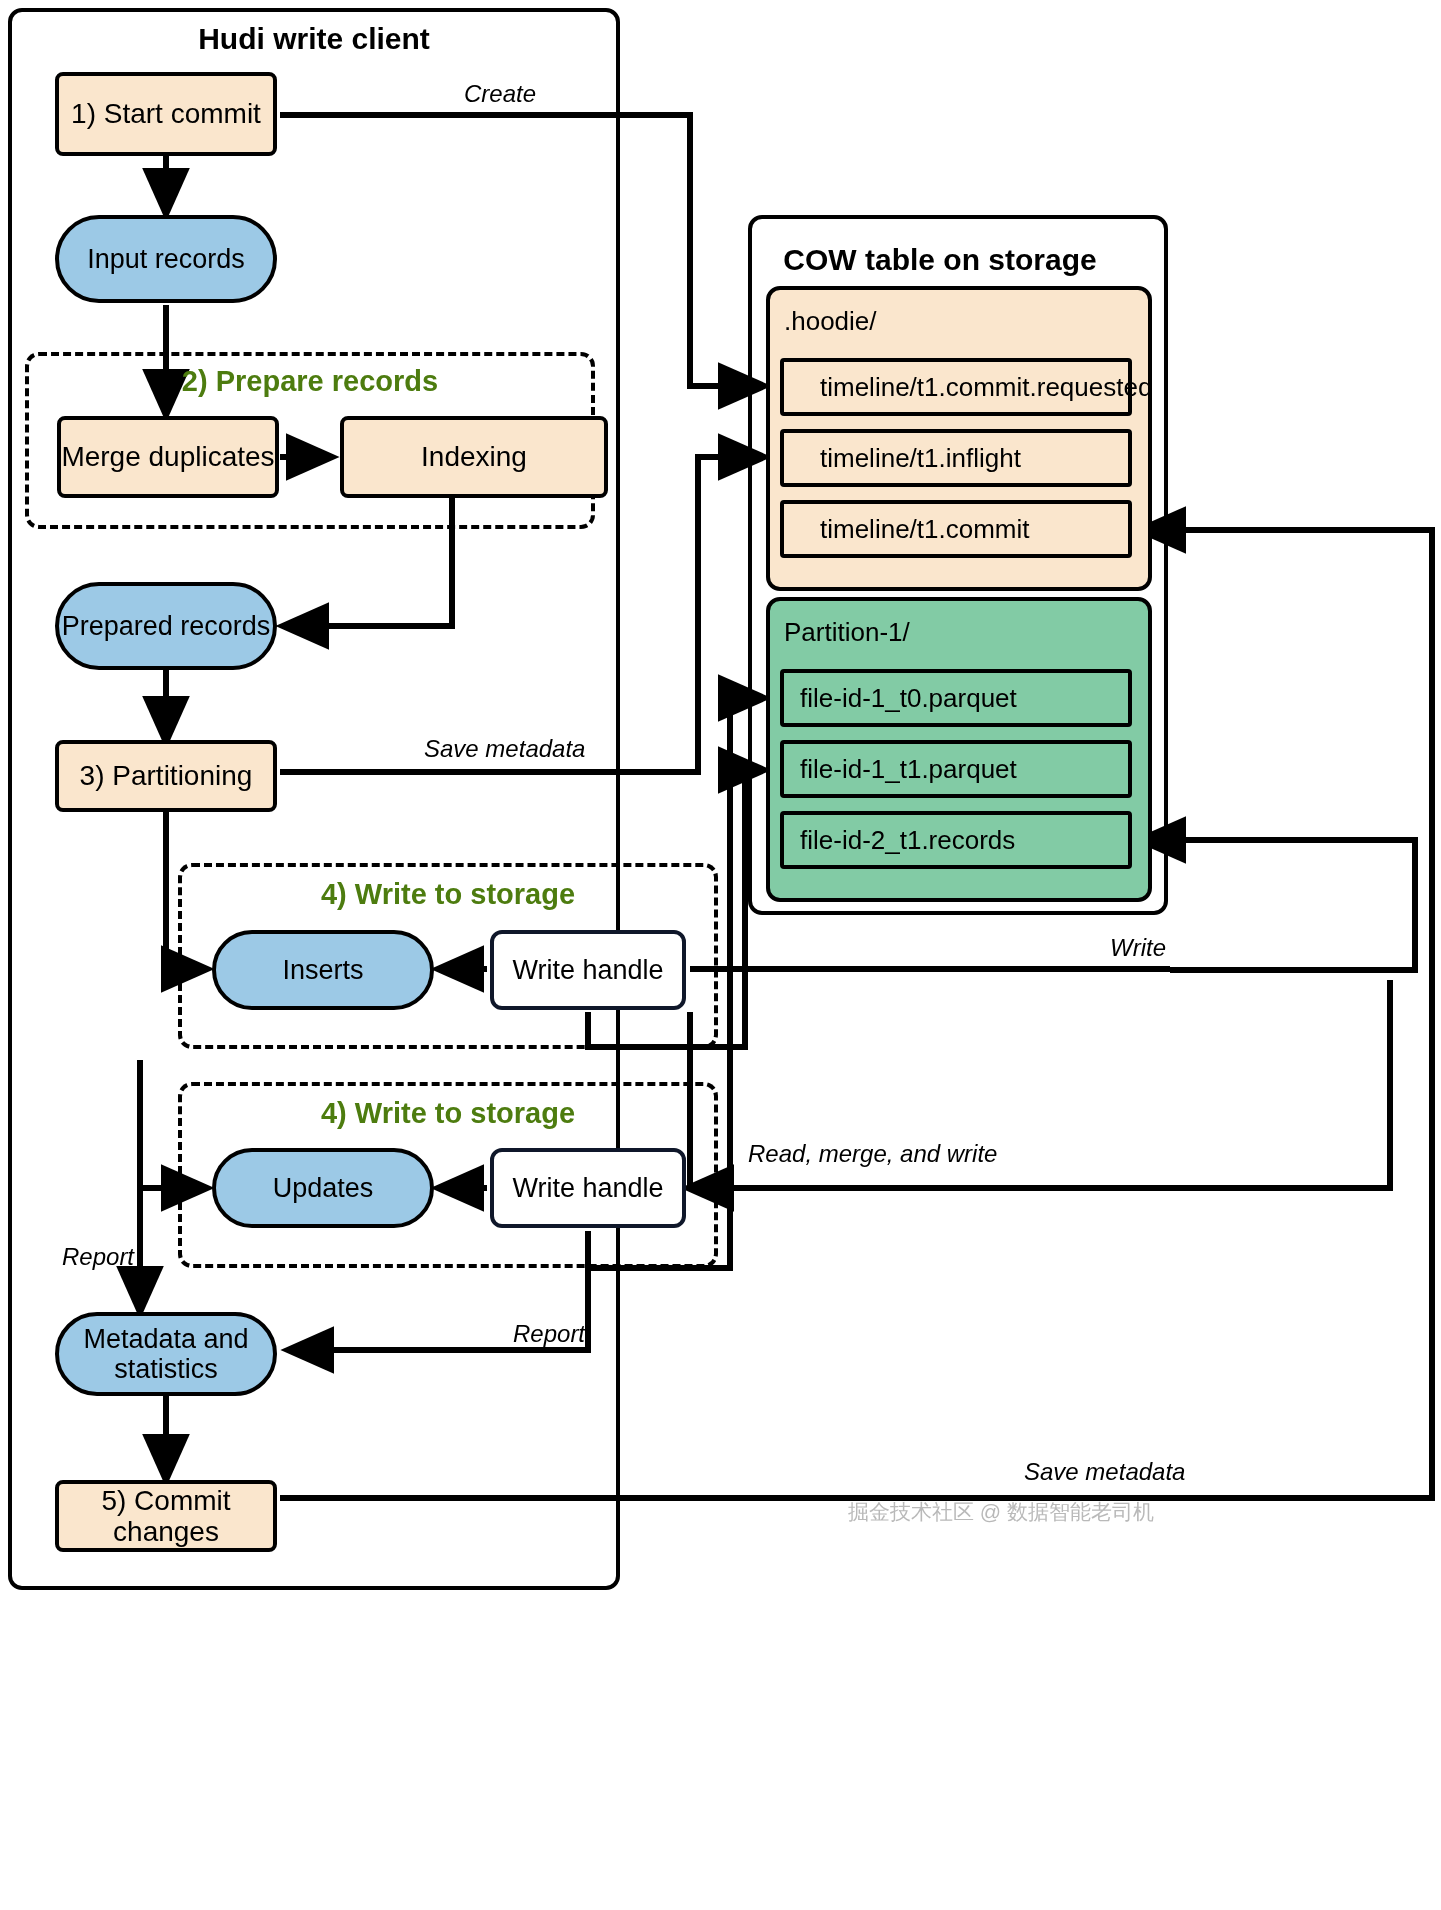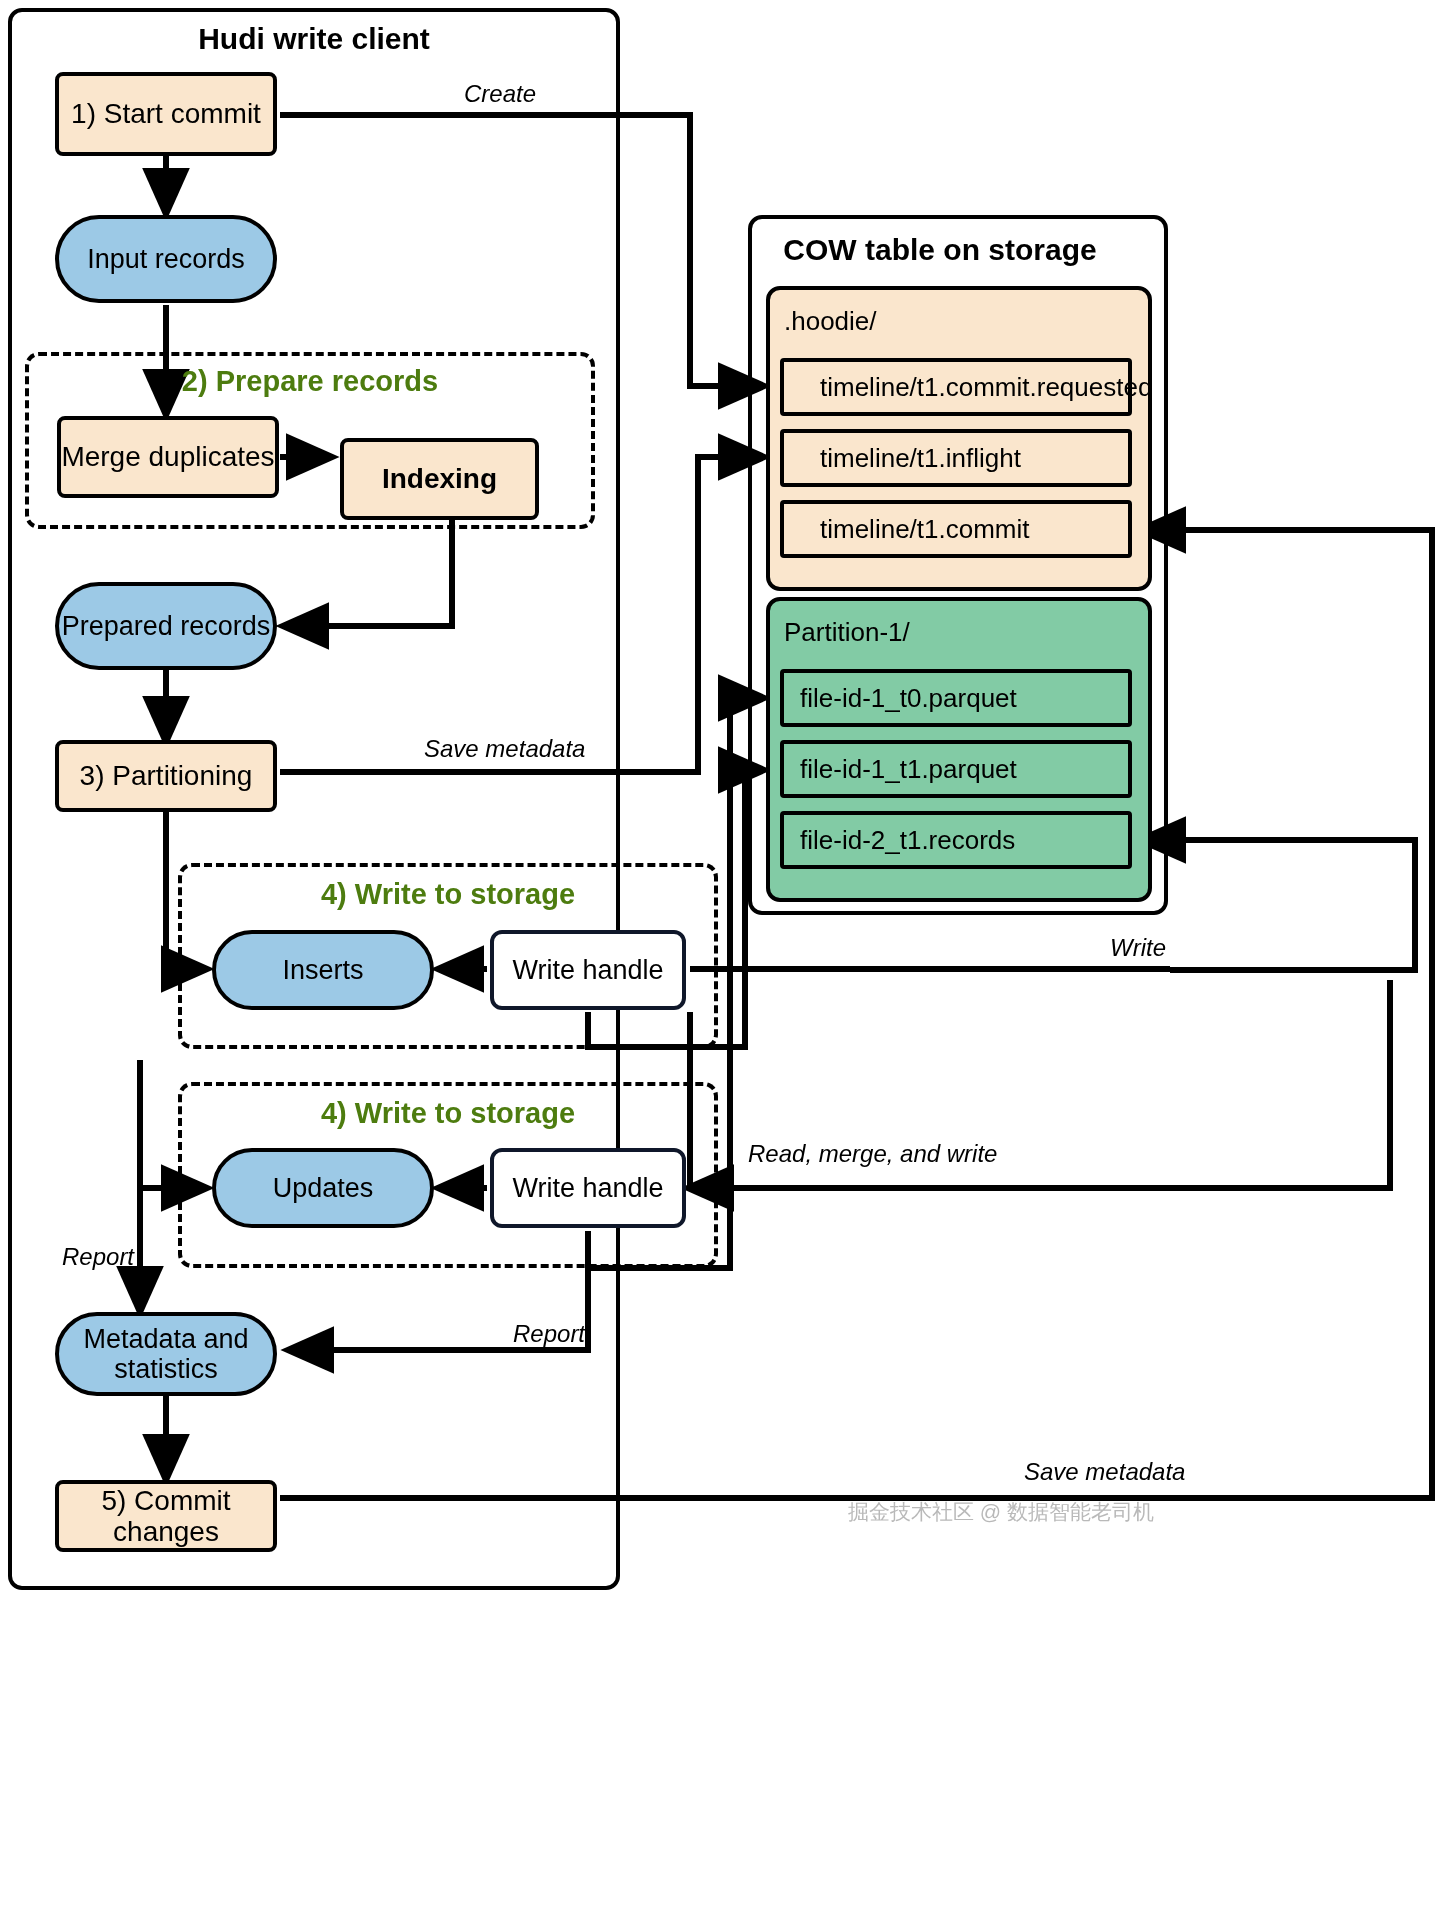--- a/index.html
+++ b/index.html
@@ -98,21 +98,21 @@
 
   <div class="dashed" style="left:178px;top:1082px;width:540px;height:186px;"></div>
   <div class="grouptitle" style="left:178px;top:1097px;width:540px;">4) Write to storage</div>
 
   <div class="node proc" style="left:55px;top:72px;width:222px;height:84px;">1) Start commit</div>
 
   <div class="node data" style="left:55px;top:215px;width:222px;height:88px;">Input records</div>
 
   <div class="node proc" style="left:57px;top:416px;width:222px;height:82px;">Merge duplicates</div>
 
-  <div class="node proc" style="left:340px;top:438px;width:199px;height:82px;font-weight:bold;">Indexing</div>
+  <div class="node proc" style="left:340px;top:416px;width:268px;height:82px;">Indexing</div>
 
   <div class="node data" style="left:55px;top:582px;width:222px;height:88px;">Prepared records</div>
 
   <div class="node proc" style="left:55px;top:740px;width:222px;height:72px;">3) Partitioning</div>
 
   <div class="node data" style="left:212px;top:930px;width:222px;height:80px;">Inserts</div>
 
   <div class="node plain" style="left:490px;top:930px;width:196px;height:80px;">Write handle</div>
 
   <div class="node data" style="left:212px;top:1148px;width:222px;height:80px;">Updates</div>
@@ -120,21 +120,21 @@
   <div class="node plain" style="left:490px;top:1148px;width:196px;height:80px;">Write handle</div>
 
   <div class="node data" style="left:55px;top:1312px;width:222px;height:84px;flex-direction:column;">
     <span>Metadata and</span>
     <span>statistics</span>
   </div>
 
   <div class="node proc" style="left:55px;top:1480px;width:222px;height:72px;">5) Commit changes</div>
 
   <div class="container" style="left:748px;top:215px;width:420px;height:700px;"></div>
-  <div class="ctitle" style="left:748px;top:233px;width:384px;">COW table on storage</div>
+  <div class="ctitle" style="left:748px;top:243px;width:384px;">COW table on storage</div>
 
   <div class="peachbox" style="position:absolute;left:766px;top:286px;width:378px;height:297px;border-radius:14px;"></div>
   <div class="sublabel" style="left:784px;top:306px;">.hoodie/</div>
 
   <div class="fileitem file-peach" style="left:780px;top:358px;width:352px;height:58px;">timeline/t1.commit.requested</div>
   <div class="fileitem file-peach" style="left:780px;top:429px;width:352px;height:58px;">timeline/t1.inflight</div>
   <div class="fileitem file-peach" style="left:780px;top:500px;width:352px;height:58px;">timeline/t1.commit</div>
 
   <div class="greenbox" style="position:absolute;left:766px;top:597px;width:378px;height:297px;border-radius:14px;"></div>
   <div class="sublabel" style="left:784px;top:617px;">Partition-1/</div>

